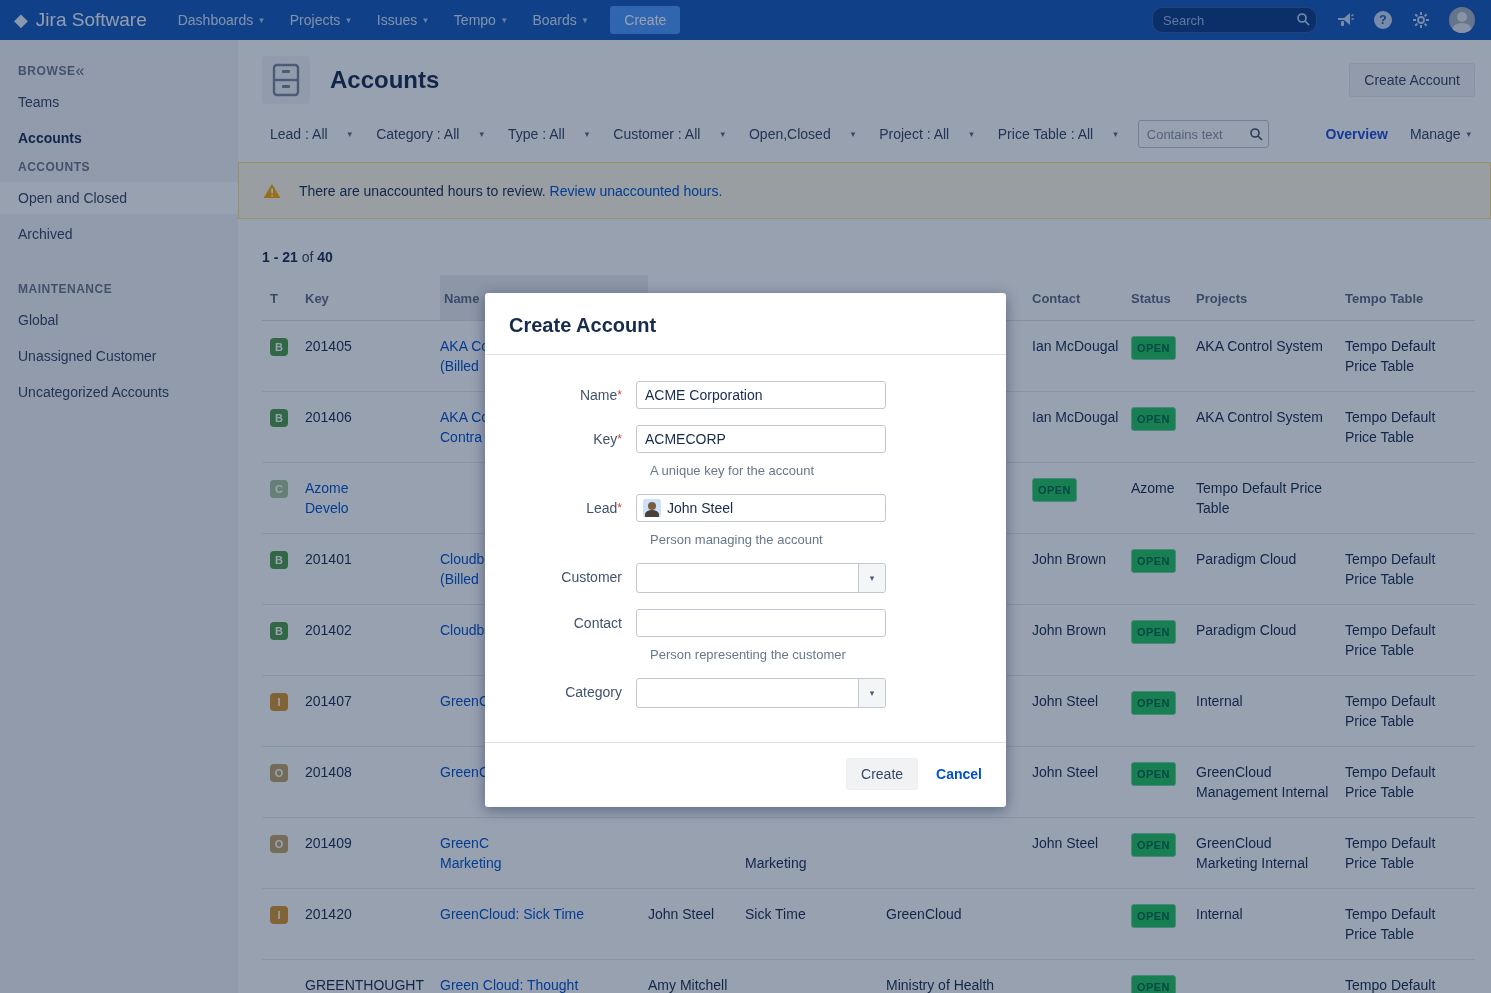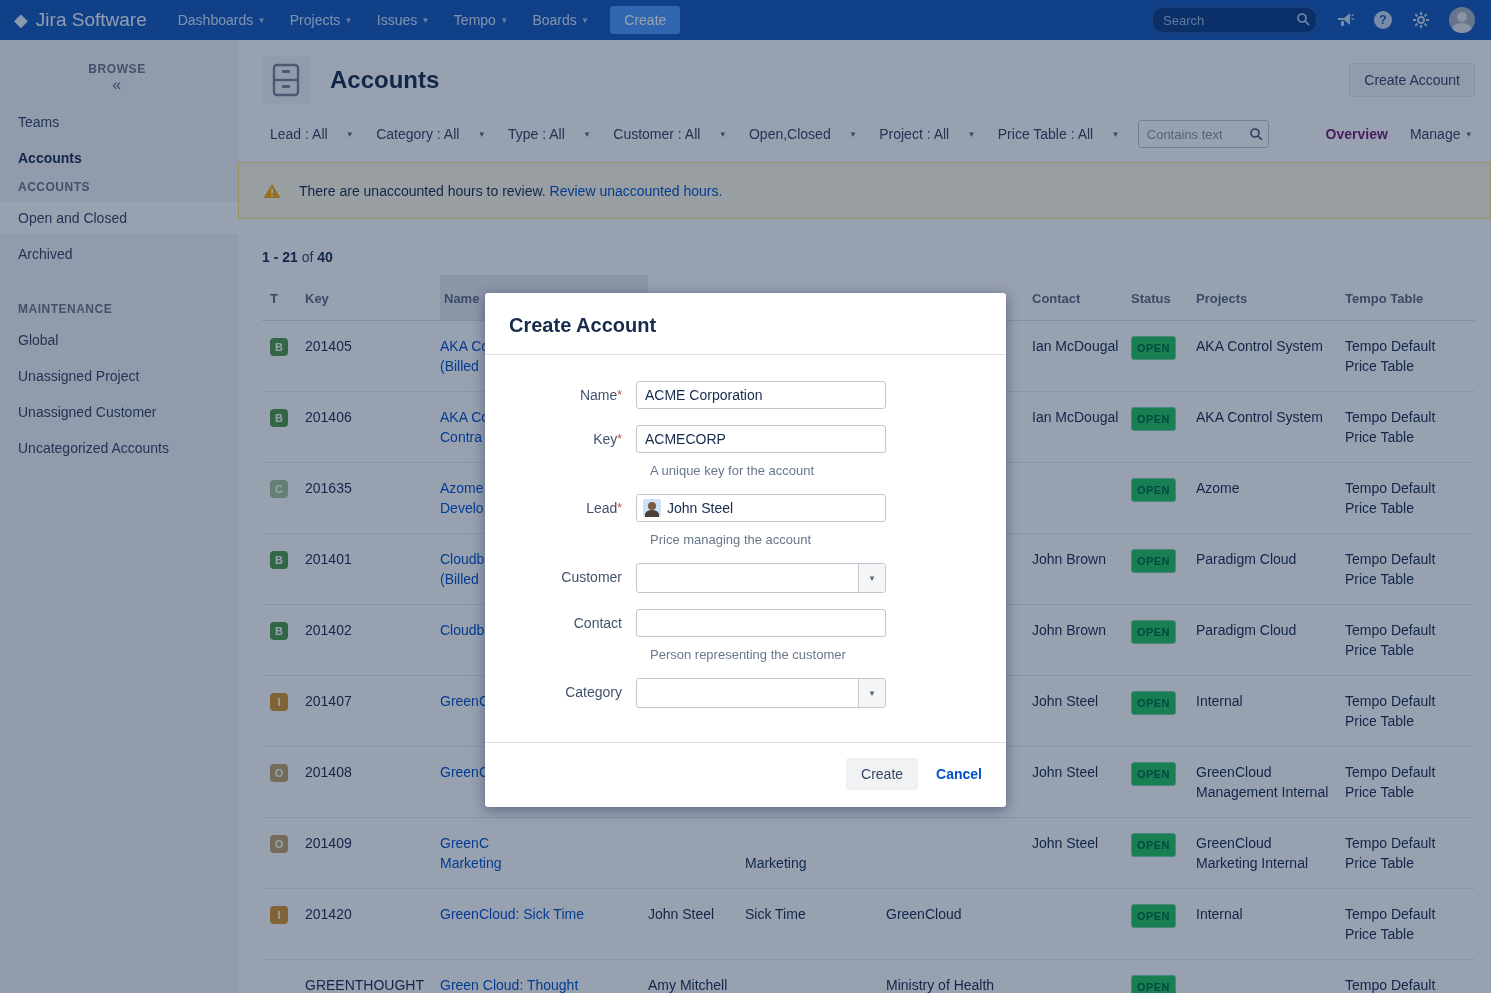--- a/index.html
+++ b/index.html
@@ -19,21 +19,21 @@
   .nav-search input::placeholder { color:#9FB9E2; }
   .nav-search .sicon { position:absolute; right:7px; top:5px; }
   .nav-icon { width:20px; height:20px; display:flex; align-items:center; justify-content:center; color:#C9DBF5; cursor:pointer; }
   .qicon { width:18px; height:18px; border-radius:50%; background:#C9DBF5; color:#1558B8; font-size:12px; font-weight:bold; display:flex; align-items:center; justify-content:center; }
   .nav-avatar { width:26px; height:26px; border-radius:50%; background:#AAB3C0; position:relative; overflow:hidden; cursor:pointer; }
   .nav-avatar .head { position:absolute; left:8px; top:5px; width:10px; height:10px; border-radius:50%; background:#E4E7EC; }
   .nav-avatar .bodyp { position:absolute; left:3px; top:16px; width:20px; height:14px; border-radius:50%; background:#E4E7EC; }
 
   
   .sidebar { position:absolute; top:40px; left:0; bottom:0; width:238px; background:#F4F5F7; padding-top:22px; }
-  .sb-header { display:flex; align-items:center; justify-content:flex-start; padding:0 22px 0 18px; font-size:12px; font-weight:bold; letter-spacing:.6px; color:#6B778C; margin-bottom:12px;flex-direction:column; }
+  .sb-header { display:flex; align-items:center; justify-content:flex-start; padding:0 22px 0 18px; font-size:12px; font-weight:bold; letter-spacing:.6px; color:#6B778C; margin-bottom:6px; }
   .sb-collapse { font-size:16px; color:#5E6C84; cursor:pointer; font-weight:normal; }
   .sb-item { padding:8px 18px; font-size:14px; color:#344563; cursor:pointer; margin-bottom:4px; }
   .sb-item.bold { font-weight:bold; color:#172B4D; }
   .sb-item.selected { background:#FFFFFF; }
   .sb-subheader { padding:2px 18px 8px; font-size:12px; font-weight:bold; letter-spacing:.5px; color:#6B778C; }
   .sb-gap { height:26px; }
 
   
   .main { position:absolute; top:40px; left:238px; right:0; bottom:0; background:#fff; }
   .page-head { display:flex; align-items:center; padding:16px 16px 10px 24px; }
@@ -41,21 +41,21 @@
   .page-title { font-size:24px; font-weight:bold; color:#172B4D; margin-left:20px; }
   .btn-default { margin-left:auto; background:#F4F5F7; border:1px solid #E3E5E9; border-radius:3px; color:#344563; font-size:14px; padding:8px 14px; cursor:pointer; }
 
   .filterbar { display:flex; align-items:center; padding:6px 16px 10px 20px; }
   .filter { display:flex; align-items:center; gap:20px; font-size:14px; color:#344563; padding:0 12px; cursor:pointer; white-space:nowrap; }
   .contains { position:relative; margin-left:8px; }
   .contains input { width:131px; height:28px; border:1px solid #C1C7D0; border-radius:3px; font-size:13px; color:#7A869A; padding:0 24px 0 8px; }
   .contains input::placeholder { color:#8993A4; }
   .contains .sicon { position:absolute; right:6px; top:7px; }
   .view-links { margin-left:auto; display:flex; align-items:center; gap:22px; padding-right:4px; }
-  .link-overview { color:#701a75; font-weight:bold; font-size:14px; cursor:pointer; }
+  .link-overview { color:#1d4ed8; font-weight:bold; font-size:14px; cursor:pointer; }
   .link-manage { color:#344563; font-size:14px; cursor:pointer; display:flex; gap:6px; align-items:center; }
 
   .banner { margin-top:4px; border:1px solid #FFE380; background:#FFFAE6; height:57px; display:flex; align-items:center; padding:17px 24px; gap:18px; }
   .banner-text { font-size:14px; color:#172B4D; }
   .banner-text a { color:#0052CC; text-decoration:none; cursor:pointer; }
 
   .count-line { margin:30px 0 10px 24px; font-size:14px; color:#344563; }
   .count-line b { color:#172B4D; }
 
   
@@ -177,21 +177,20 @@
       <span class="sb-collapse">«</span>
     </div>
     <div class="sb-item">Teams</div>
     <div class="sb-item bold">Accounts</div>
     <div class="sb-subheader">ACCOUNTS</div>
     <div class="sb-item selected">Open and Closed</div>
     <div class="sb-item">Archived</div>
     <div class="sb-gap"></div>
     <div class="sb-subheader">MAINTENANCE</div>
     <div class="sb-item">Global</div>
-    <div class="sb-item">Unassigned Project</div>
     <div class="sb-item">Unassigned Customer</div>
     <div class="sb-item">Uncategorized Accounts</div>
   </aside>
 
   <main class="main">
 
     <div class="page-head">
       <div class="cab-icon">
         <svg width="30" height="34" viewBox="0 0 30 34">
             <rect x="3" y="2" width="24" height="30" rx="3" fill="none" stroke="#7A869A" stroke-width="2.4"></rect>
@@ -301,21 +300,20 @@
             <div class="td"></div>
             <div class="td"></div>
             <div class="td"></div>
             <div class="td">Ian McDougal</div>
             <div class="td"><span class="lozenge">OPEN</span></div>
             <div class="td">AKA Control System</div>
             <div class="td">Tempo Default Price Table</div>
           </div>
           <div class="trow">
             <div class="td td-t"><span class="tbadge" style="background: rgb(169, 196, 156);">C</span></div>
-            <div class="td">201635</div>
             <div class="td"><a class="nlink">Azome
 Develo</a></div>
             <div class="td"></div>
             <div class="td"></div>
             <div class="td"></div>
             <div class="td"></div>
             <div class="td"><span class="lozenge">OPEN</span></div>
             <div class="td">Azome</div>
             <div class="td">Tempo Default Price Table</div>
           </div>
@@ -428,21 +426,21 @@
       <div class="frow">
         <label class="flabel"><span>Lead</span><span class="req">*</span></label>
         <div class="lead-box">
           <span class="lead-avatar">
               <span class="head"></span>
               <span class="bodyp"></span>
             </span>
           <span>John Steel</span>
         </div>
       </div>
-      <div class="fhelp">Price managing the account</div>
+      <div class="fhelp">Person managing the account</div>
       <div class="frow">
         <label class="flabel"><span>Customer</span></label>
         <div class="fselect">
           <span class="sel-text"></span>
           <span class="sel-btn">▾</span>
         </div>
       </div>
       <div class="frow">
         <label class="flabel"><span>Contact</span></label>
         <input class="finput" value="" style="">

